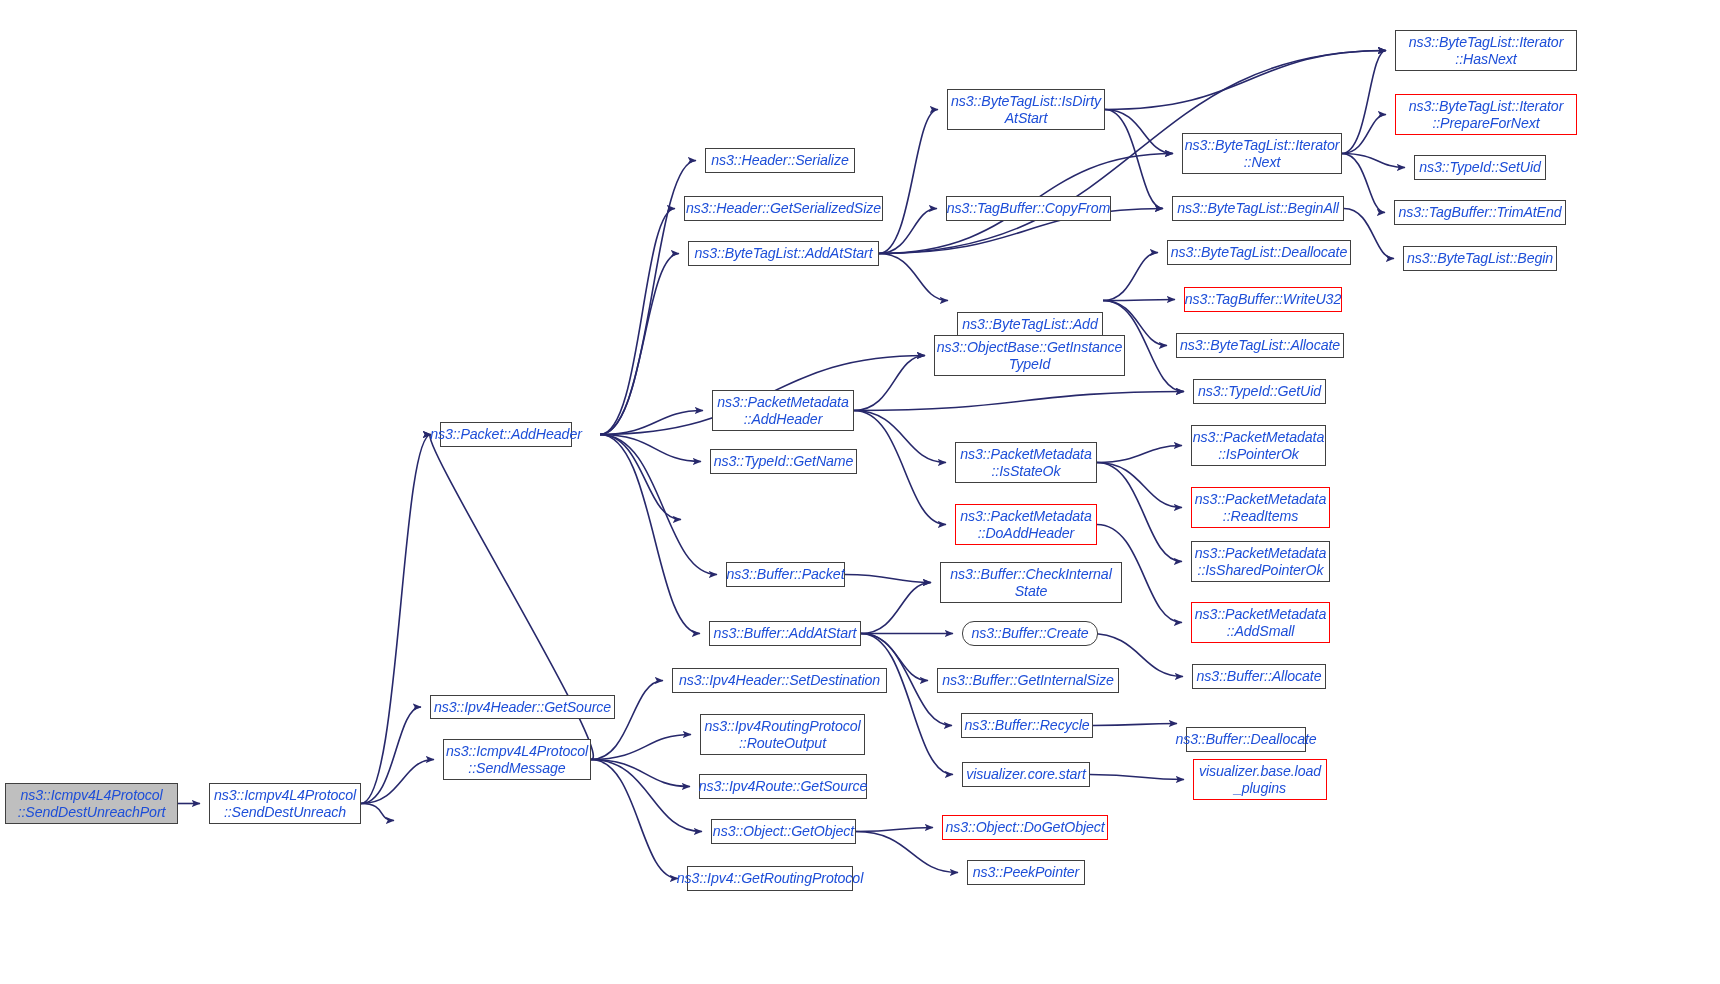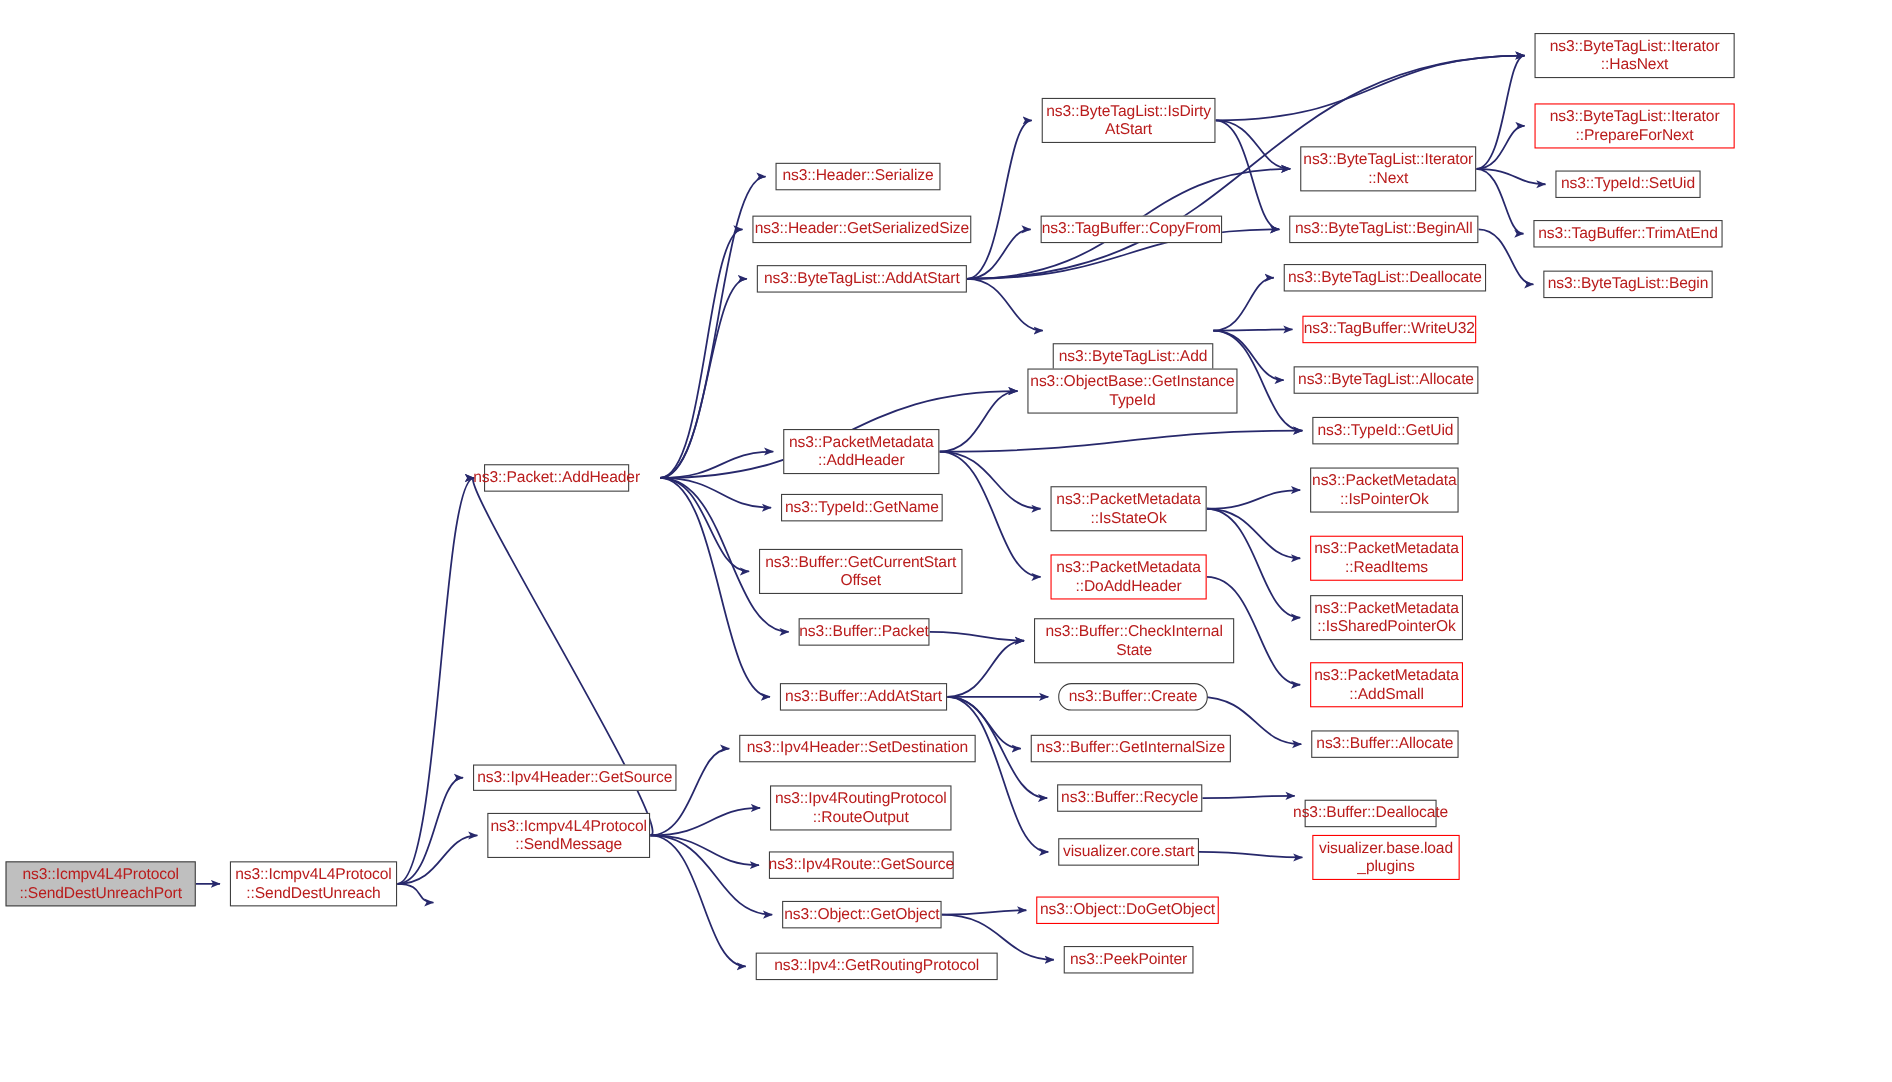--- a/index.html
+++ b/index.html
@@ -25,27 +25,28 @@
   }
   .node {
     position: absolute;
     box-sizing: border-box;
     display: flex;
     align-items: center;
     justify-content: center;
     text-align: center;
     background: #ffffff;
     border: 1px solid #404040;
-    color: #b91c1c;
+    color: #1d4ed8;
     font-size: 14.2px;
     line-height: 16.5px;
     letter-spacing: -0.1px;
     white-space: pre-line;
     padding: 0 4px;
     z-index: 2;
+    font-style: italic;
   }
   .node.red {
     border-color: #ff0000;
   }
   .node.root {
     background: #bfbfbf;
     border-color: #404040;
   }
 </style>
 </head>
@@ -125,30 +126,28 @@
     <div class="node" style="left: 430px; top: 695px; width: 185px; height: 24px;">ns3::Ipv4Header::GetSource</div>
     <div class="node" style="left: 443px; top: 739px; width: 148px; height: 41px;">ns3::Icmpv4L4Protocol
 ::SendMessage</div>
     <div class="node" style="left: 440px; top: 422px; width: 132px; height: 25px;">ns3::Packet::AddHeader</div>
     <div class="node" style="left: 705px; top: 148px; width: 150px; height: 25px;">ns3::Header::Serialize</div>
     <div class="node" style="left: 684px; top: 196px; width: 199px; height: 25px;">ns3::Header::GetSerializedSize</div>
     <div class="node" style="left: 688px; top: 241px; width: 191px; height: 25px;">ns3::ByteTagList::AddAtStart</div>
     <div class="node" style="left: 712px; top: 390px; width: 142px; height: 41px;">ns3::PacketMetadata
 ::AddHeader</div>
     <div class="node" style="left: 710px; top: 449px; width: 147px; height: 25px;">ns3::TypeId::GetName</div>
-    <div class="node" style="left: 690px; top: 499px; width: 185px; height: 41px;">ns3::Buffer::GetCurrentStart
-Offset</div>
     <div class="node" style="left: 726px; top: 562px; width: 119px; height: 25px;">ns3::Buffer::Packet</div>
     <div class="node" style="left: 709px; top: 621px; width: 152px; height: 25px;">ns3::Buffer::AddAtStart</div>
     <div class="node" style="left: 672px; top: 668px; width: 215px; height: 25px;">ns3::Ipv4Header::SetDestination</div>
     <div class="node" style="left: 700px; top: 714px; width: 165px; height: 41px;">ns3::Ipv4RoutingProtocol
 ::RouteOutput</div>
     <div class="node" style="left: 699px; top: 774px; width: 168px; height: 25px;">ns3::Ipv4Route::GetSource</div>
     <div class="node" style="left: 711px; top: 819px; width: 145px; height: 25px;">ns3::Object::GetObject</div>
-    <div class="node" style="left: 687px; top: 866px; width: 220px; height: 25px;">ns3::Ipv4::GetRoutingProtocol</div>
+    <div class="node" style="left: 687px; top: 866px; width: 166px; height: 25px;">ns3::Ipv4::GetRoutingProtocol</div>
     <div class="node" style="left: 947px; top: 89px; width: 158px; height: 41px;">ns3::ByteTagList::IsDirty
 AtStart</div>
     <div class="node" style="left: 946px; top: 196px; width: 165px; height: 25px;">ns3::TagBuffer::CopyFrom</div>
     <div class="node" style="left: 957px; top: 288px; width: 146px; height: 25px; margin-top: 24px;">ns3::ByteTagList::Add</div>
     <div class="node" style="left: 934px; top: 335px; width: 191px; height: 41px;">ns3::ObjectBase::GetInstance
 TypeId</div>
     <div class="node" style="left: 955px; top: 442px; width: 142px; height: 41px;">ns3::PacketMetadata
 ::IsStateOk</div>
     <div class="node red" style="left: 955px; top: 504px; width: 142px; height: 41px;">ns3::PacketMetadata
 ::DoAddHeader</div>

